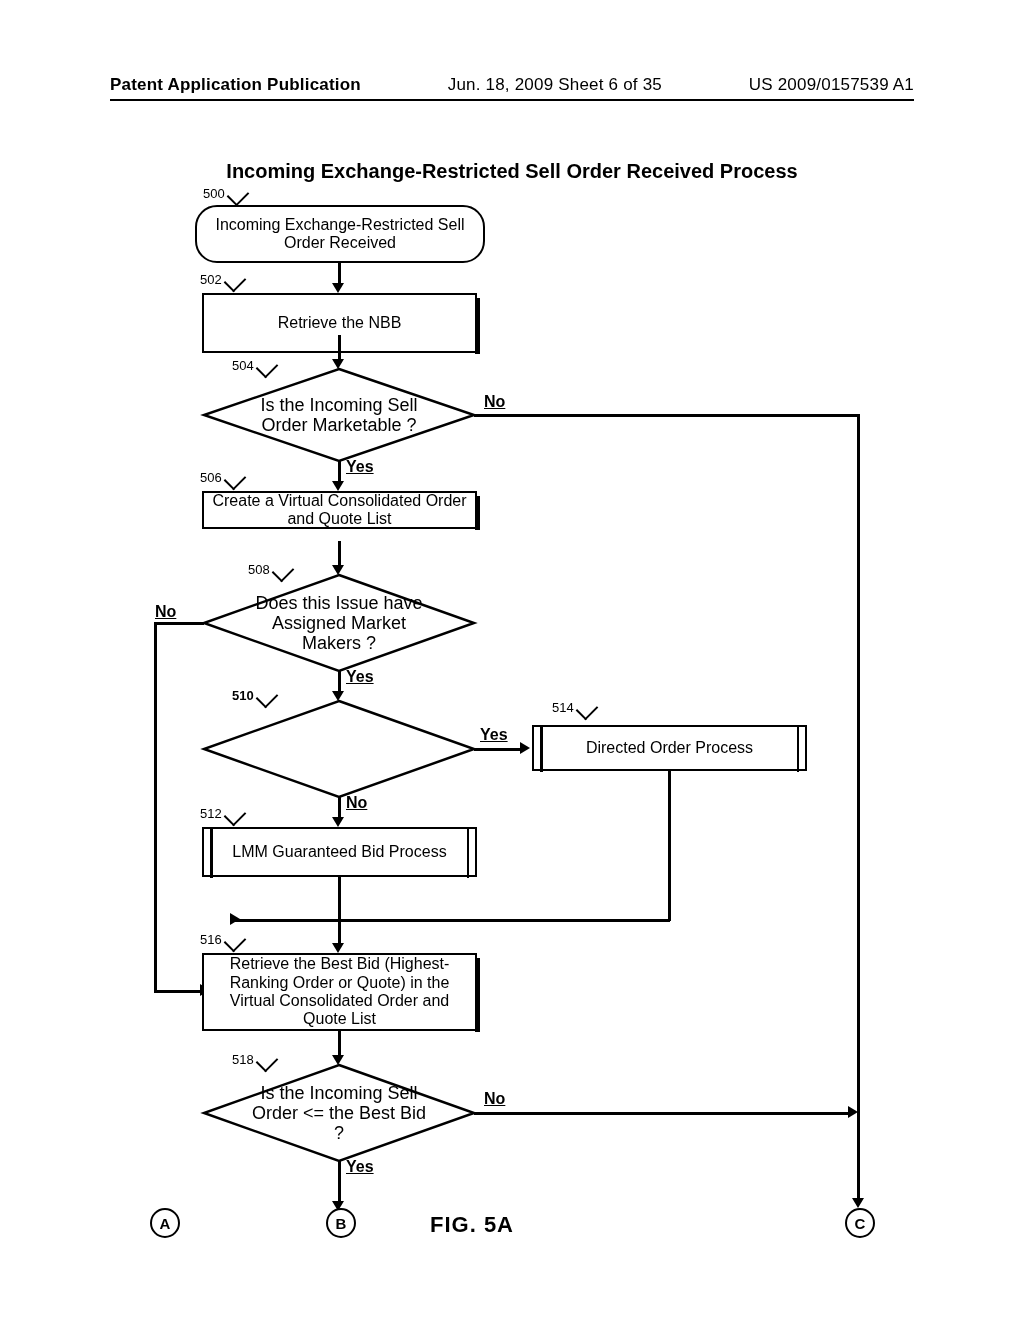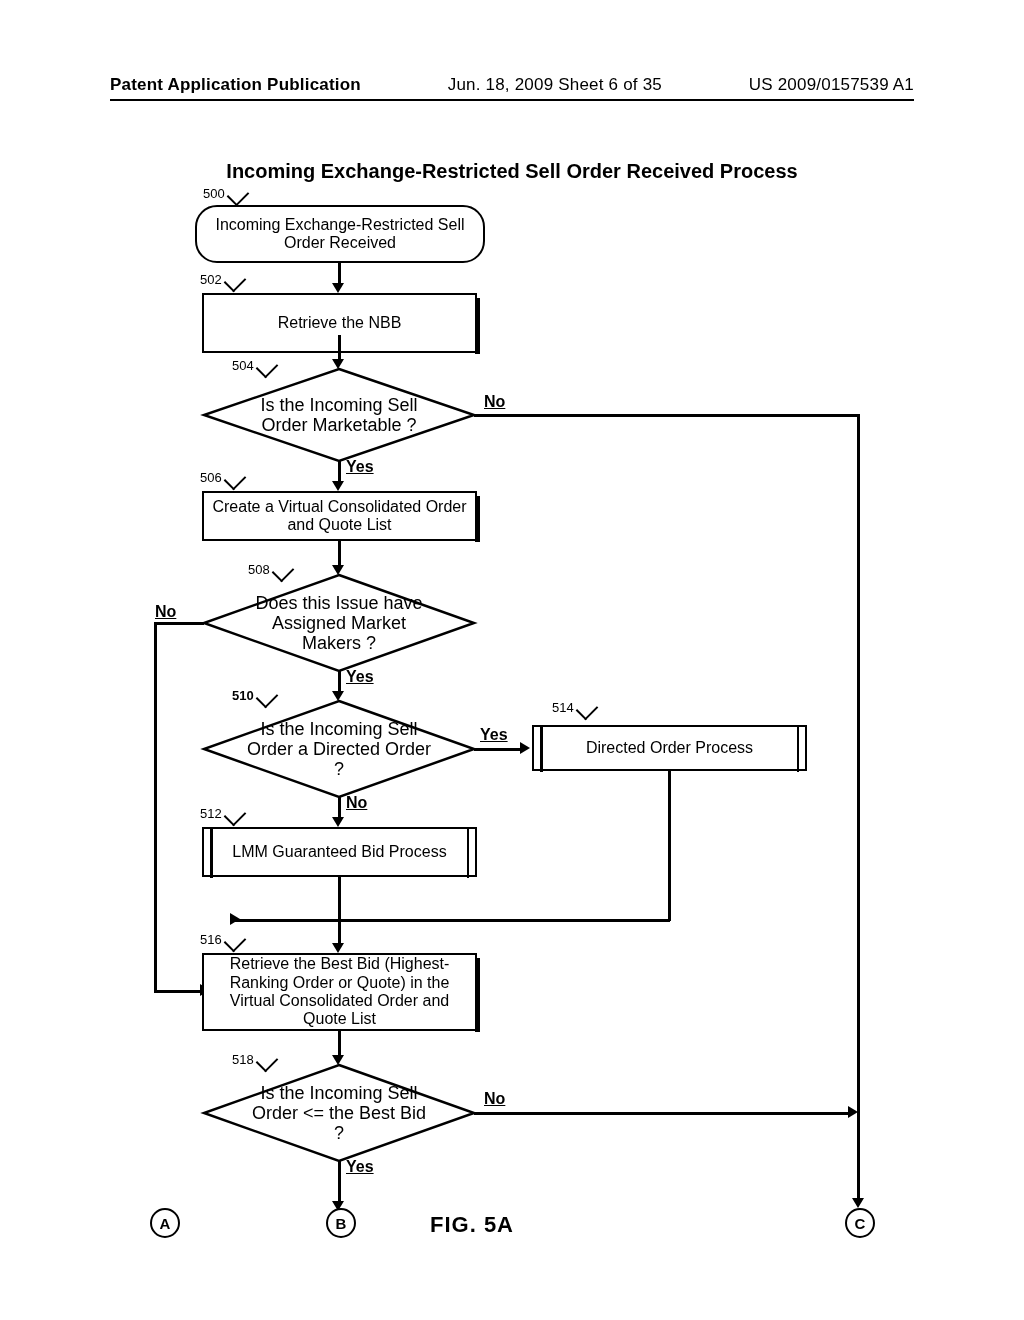--- a/index.html
+++ b/index.html
@@ -202,21 +202,21 @@
 
   <div class="edge-label" style="top:393px; left:484px;">No</div>
   <div class="hline" style="top:414px; left:474px; width:386px;"></div>
   <div class="vline" style="top:414px; left:857px; height:790px;"></div>
 
   <div class="edge-label" style="top:458px; left:346px;">Yes</div>
   <div class="vline" style="top:461px; left:338px; height:22px;"></div>
   <div class="arrow-down" style="top:481px; left:332px;"></div>
 
   <div class="reflbl" style="top:470px; left:200px;"><span>506</span><span class="hook"></span></div>
-  <div class="process shadow" style="top:491px; left:202px; height:50px;">
+  <div class="process shadow" style="top:491px; left:202px; height:38px;">
     <span>Create a Virtual Consolidated Order and Quote List</span>
   </div>
 
   <div class="vline" style="top:541px; left:338px; height:26px;"></div>
   <div class="arrow-down" style="top:565px; left:332px;"></div>
 
   <div class="reflbl" style="top:562px; left:248px;"><span>508</span><span class="hook"></span></div>
   <div class="decision" style="top:575px; left:204px; height:96px;">
     <svg viewBox="0 0 270 96" preserveAspectRatio="none">
         <polygon points="135,0 270,48 135,96 0,48" fill="#fff" stroke="#000" stroke-width="2.5"></polygon>
@@ -232,21 +232,20 @@
 
   <div class="edge-label" style="top:668px; left:346px;">Yes</div>
   <div class="vline" style="top:671px; left:338px; height:22px;"></div>
   <div class="arrow-down" style="top:691px; left:332px;"></div>
 
   <div class="reflbl" style="top:688px; left:232px;font-weight:bold;"><span>510</span><span class="hook"></span></div>
   <div class="decision" style="top:701px; left:204px; height:96px;">
     <svg viewBox="0 0 270 96" preserveAspectRatio="none">
         <polygon points="135,0 270,48 135,96 0,48" fill="#fff" stroke="#000" stroke-width="2.5"></polygon>
       </svg>
-    <div class="txt">Is the Incoming Sell Order a Directed Order ?</div>
   </div>
 
   <div class="edge-label" style="top:726px; left:480px;">Yes</div>
   <div class="hline" style="top:748px; left:474px; width:48px;"></div>
   <div class="arrow-right" style="top:742px; left:520px;"></div>
 
   <div class="reflbl" style="top:700px; left:552px;"><span>514</span><span class="hook"></span></div>
   <div class="process sub" style="top:725px; left:532px; width:275px; height:46px;">
     <span>Directed Order Process</span>
   </div>

